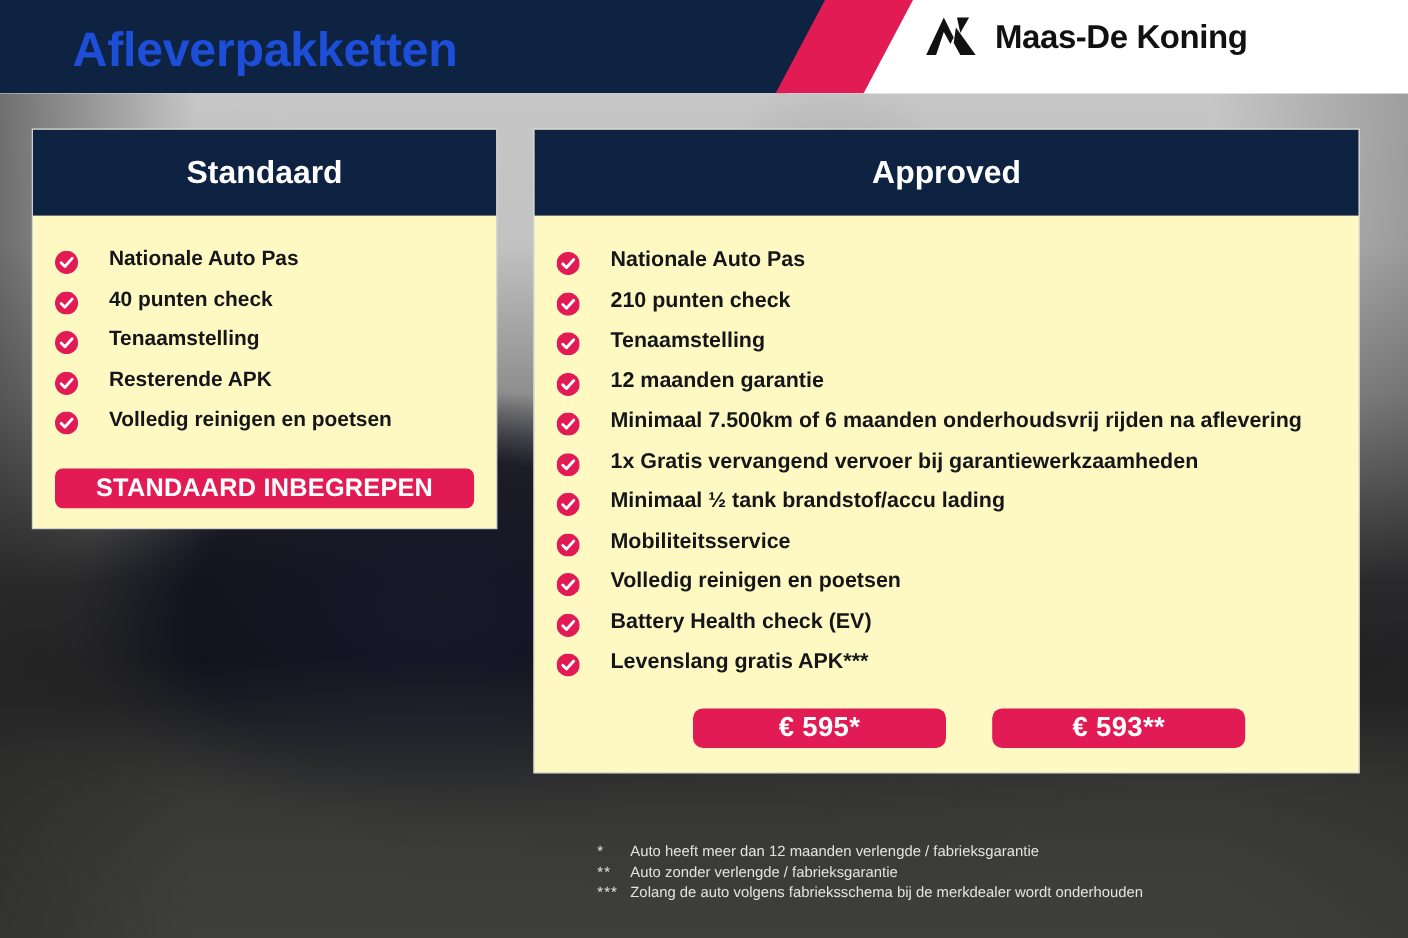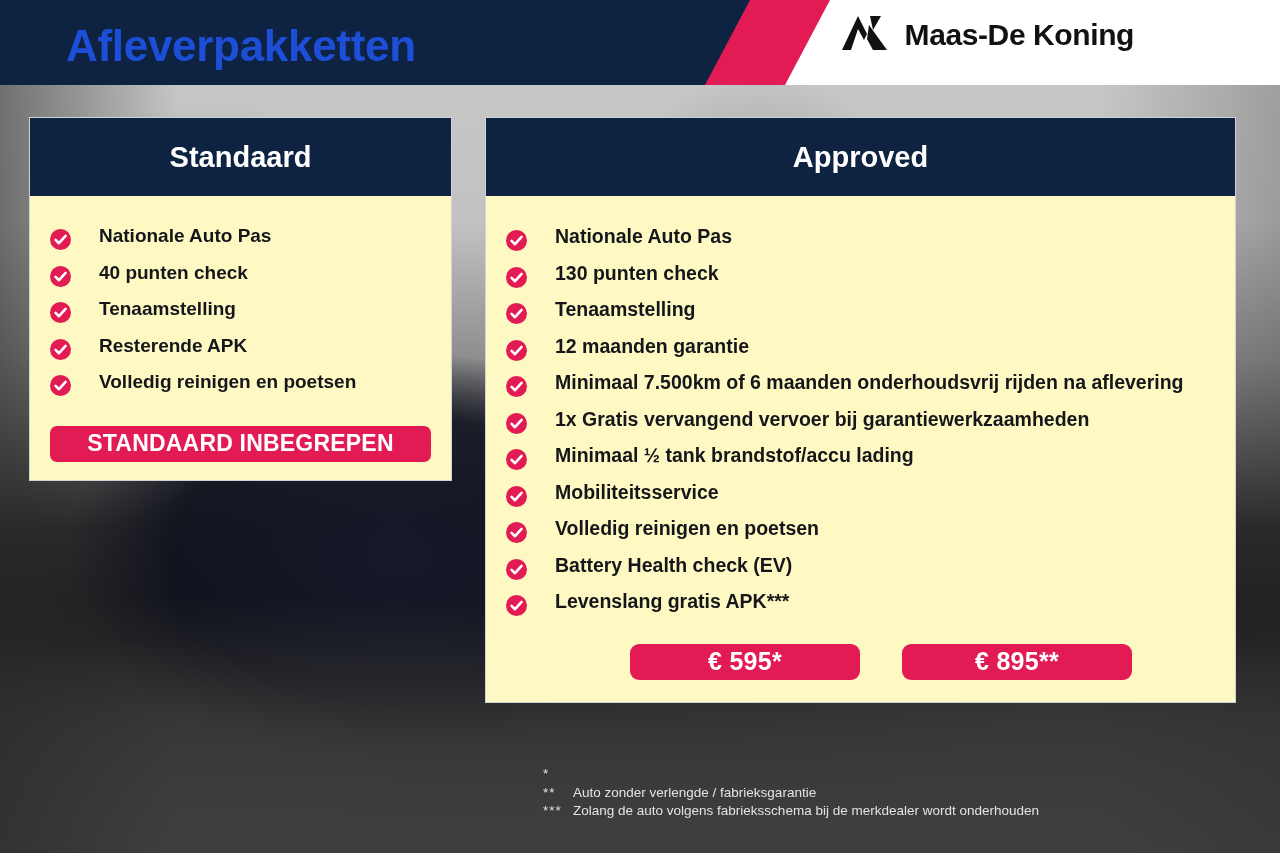--- a/index.html
+++ b/index.html
@@ -290,21 +290,21 @@
             </span>
             <span class="feat-text">Nationale Auto Pas</span>
           </li>
           <li>
             <span class="check">
               <svg width="21" height="21" viewBox="0 0 21 21">
                   <circle cx="10.5" cy="10.5" r="10.5" fill="#e31b55"></circle>
                   <path d="M5.6 10.9 L9 14.2 L15.6 6.9" stroke="#ffffff" stroke-width="2.6" fill="none" stroke-linecap="round" stroke-linejoin="round"></path>
                 </svg>
             </span>
-            <span class="feat-text">130 punten check</span>
+            <span class="feat-text">210 punten check</span>
           </li>
           <li>
             <span class="check">
               <svg width="21" height="21" viewBox="0 0 21 21">
                   <circle cx="10.5" cy="10.5" r="10.5" fill="#e31b55"></circle>
                   <path d="M5.6 10.9 L9 14.2 L15.6 6.9" stroke="#ffffff" stroke-width="2.6" fill="none" stroke-linecap="round" stroke-linejoin="round"></path>
                 </svg>
             </span>
             <span class="feat-text">Tenaamstelling</span>
           </li>
@@ -376,29 +376,30 @@
               <svg width="21" height="21" viewBox="0 0 21 21">
                   <circle cx="10.5" cy="10.5" r="10.5" fill="#e31b55"></circle>
                   <path d="M5.6 10.9 L9 14.2 L15.6 6.9" stroke="#ffffff" stroke-width="2.6" fill="none" stroke-linecap="round" stroke-linejoin="round"></path>
                 </svg>
             </span>
             <span class="feat-text">Levenslang gratis APK***</span>
           </li>
         </ul>
         <div class="prices">
           <button class="price-btn">€ 595*</button>
-          <button class="price-btn">€ 895**</button>
+          <button class="price-btn">€ 593**</button>
         </div>
       </div>
     </section>
   </div>
 
   <div class="footnotes">
     <div class="footnote-row">
       <span class="fn-mark">*</span>
+      <span class="fn-text">Auto heeft meer dan 12 maanden verlengde / fabrieksgarantie</span>
     </div>
     <div class="footnote-row">
       <span class="fn-mark">**</span>
       <span class="fn-text">Auto zonder verlengde / fabrieksgarantie</span>
     </div>
     <div class="footnote-row">
       <span class="fn-mark">***</span>
       <span class="fn-text">Zolang de auto volgens fabrieksschema bij de merkdealer wordt onderhouden</span>
     </div>
   </div>

